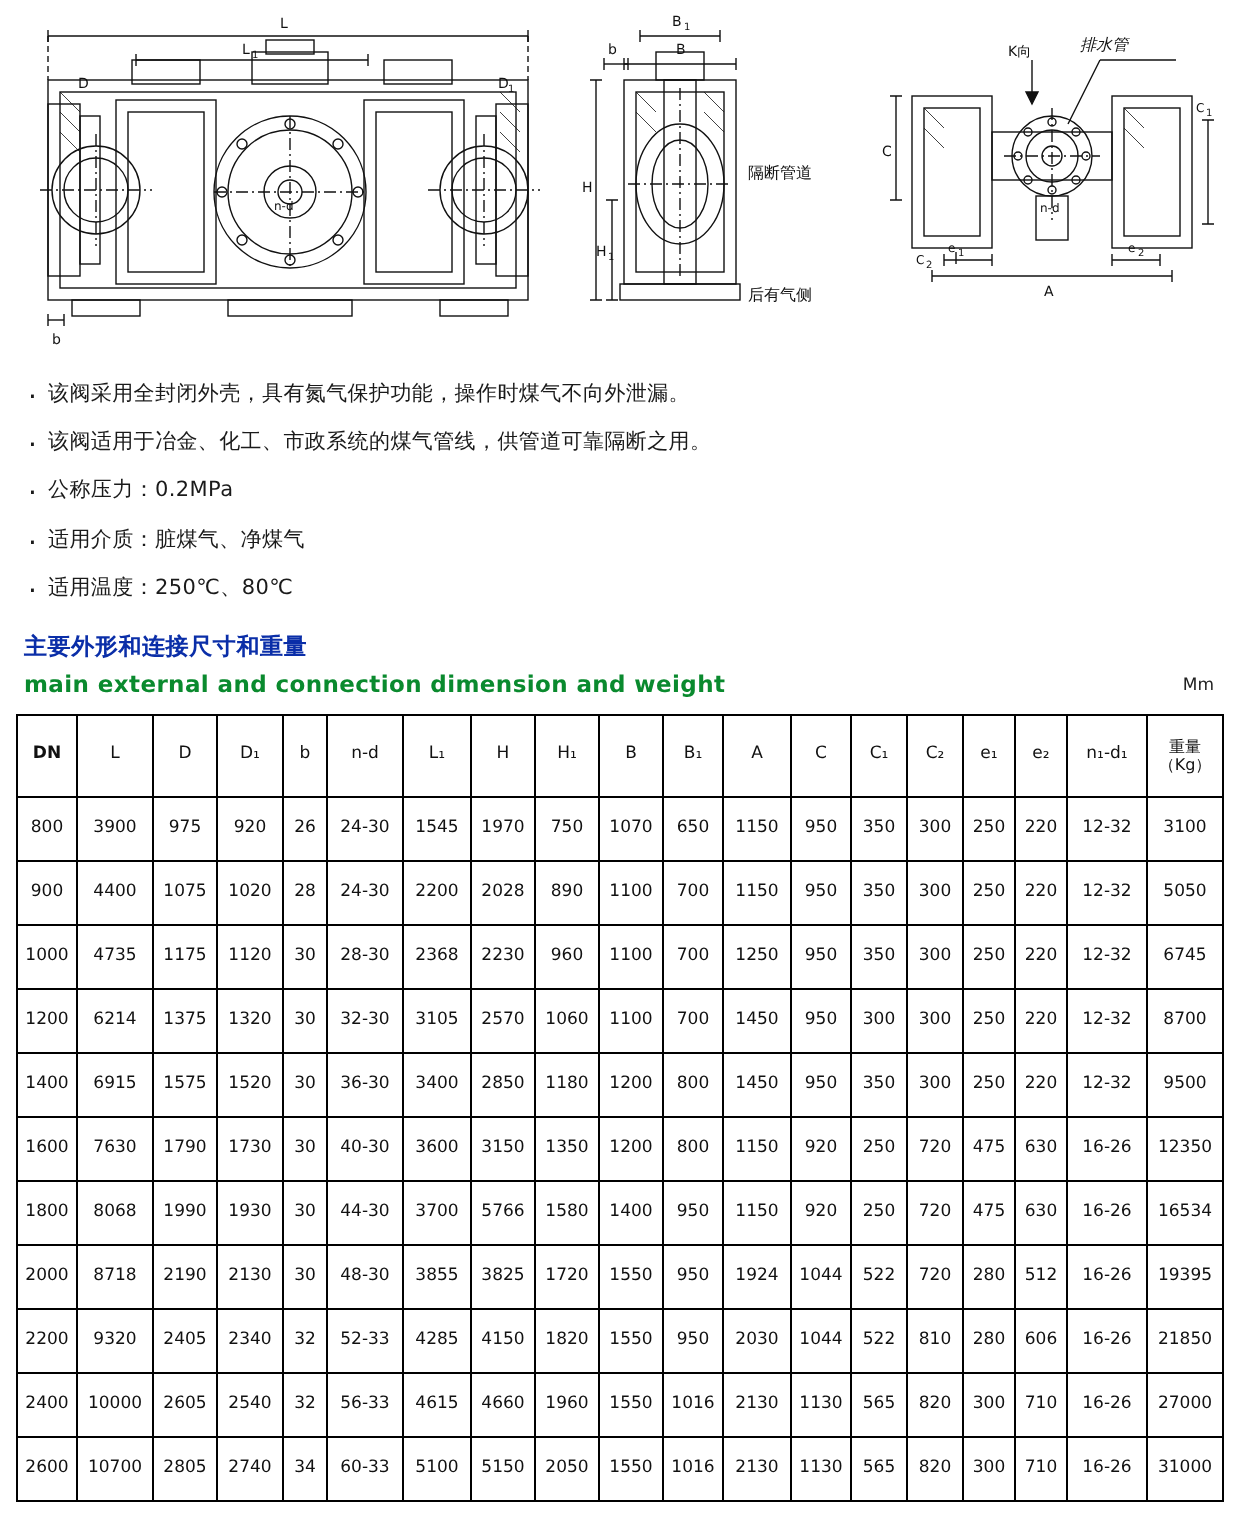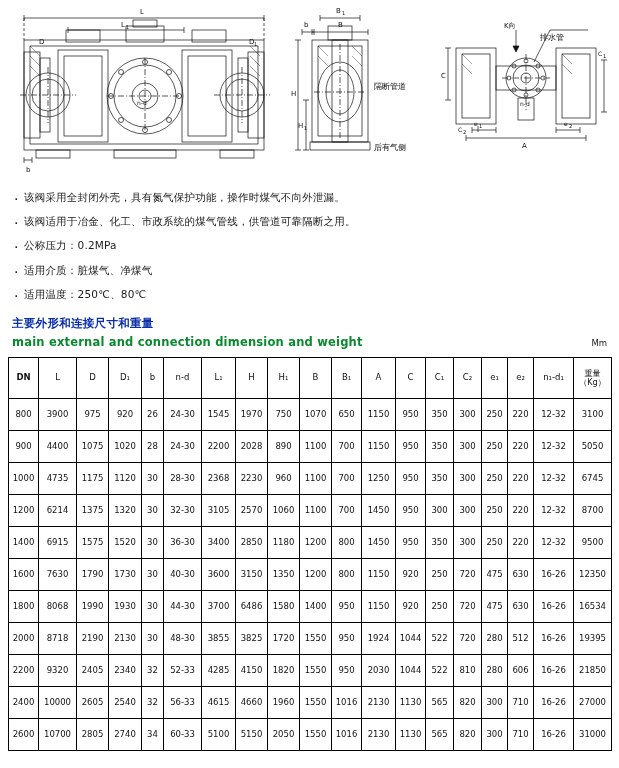--- a/index.html
+++ b/index.html
@@ -333,21 +333,21 @@
           <text x="160" y="56" font-size="6">C</text>
             <text x="165" y="58" font-size="5">1</text>
           <text x="20" y="132" font-size="6">C</text>
             <text x="25" y="134" font-size="5">2</text>
         </g>
       </svg>
     </div>
 
     <div class="cn-note" style="left:374px; top:82px;">隔断管道</div>
     <div class="cn-note" style="left:374px; top:95px;margin-top:48px;">后有气侧</div>
-    <div class="cn-note" style="left:540px; top:33px;">排水管</div>
+    <div class="cn-note" style="left:540px; top:18px;font-style:italic;">排水管</div>
   </div>
 
   <ul class="notes">
     <li>该阀采用全封闭外壳，具有氮气保护功能，操作时煤气不向外泄漏。</li>
     <li>该阀适用于冶金、化工、市政系统的煤气管线，供管道可靠隔断之用。</li>
     <li>公称压力：0.2MPa</li>
     <li>适用介质：脏煤气、净煤气</li>
     <li>适用温度：250℃、80℃</li>
   </ul>
 
@@ -534,21 +534,21 @@
             <td>12350</td>
           </tr>
           <tr>
             <td>1800</td>
             <td>8068</td>
             <td>1990</td>
             <td>1930</td>
             <td>30</td>
             <td>44-30</td>
             <td>3700</td>
-            <td>6486</td>
+            <td>5766</td>
             <td>1580</td>
             <td>1400</td>
             <td>950</td>
             <td>1150</td>
             <td>920</td>
             <td>250</td>
             <td>720</td>
             <td>475</td>
             <td>630</td>
             <td>16-26</td>

